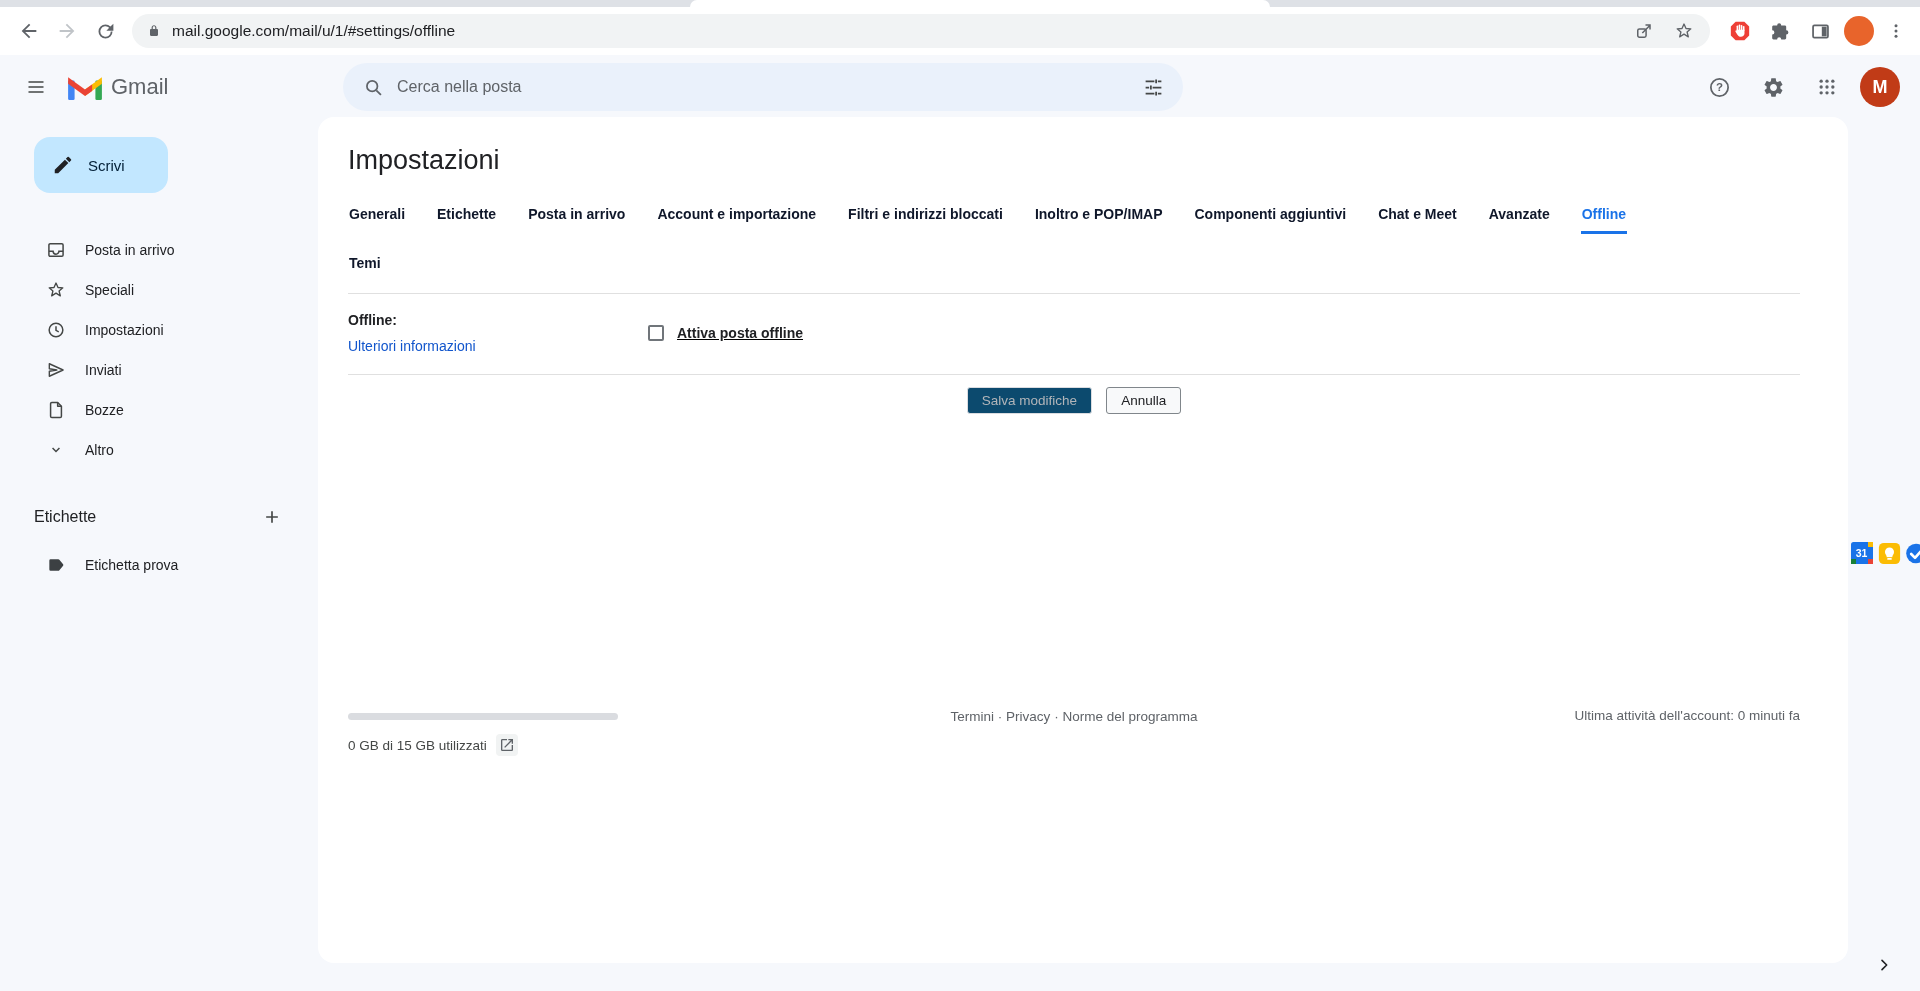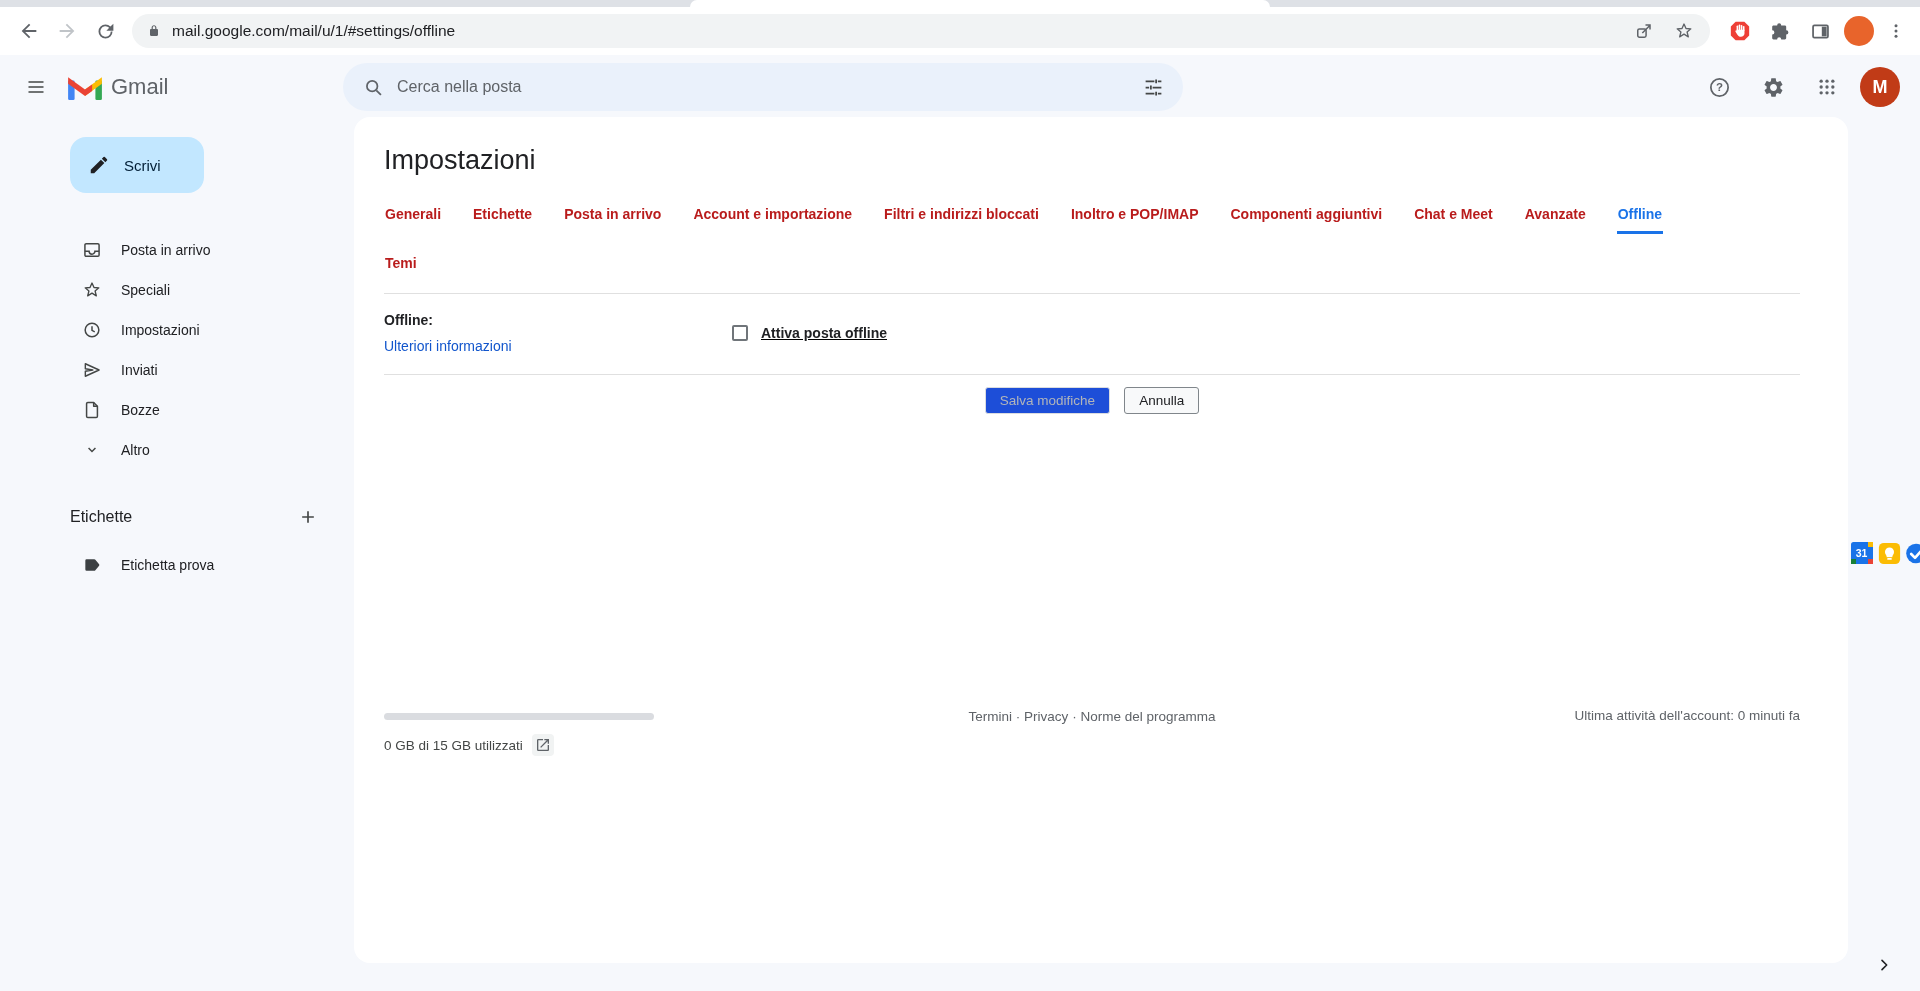--- a/index.html
+++ b/index.html
@@ -40,21 +40,21 @@
   .hdr-btn { width:42px; height:42px; border-radius:50%; display:flex;
              align-items:center; justify-content:center; }
   .gmail-avatar { width:40px; height:40px; border-radius:50%; background:var(--avatar_bg,#c13b17);
                   color:#fff; font-size:18px; font-weight:bold; display:flex;
                   align-items:center; justify-content:center; }
 
   
   .app-body { display:flex; height:872px; background:var(--frame_bg,#f6f8fc); }
 
   
-  .sidebar { width:318px; flex:none; padding-top:18px;margin-left:36px; }
+  .sidebar { width:318px; flex:none; padding-top:18px; }
   .compose { margin-left:34px; width:134px; height:56px; border-radius:16px;
              background:var(--compose_bg,#c2e7ff); display:flex; align-items:center;
              gap:14px; padding-left:18px; font-size:15px; color:#001d35; }
   .nav { margin-top:37px; }
   .nav-item { height:40px; display:flex; align-items:center; gap:19px;
               padding-left:46px; font-size:14px; color:#202124;
               border-radius:0 20px 20px 0; }
   .nav-item .nicon { width:20px; height:20px; display:flex; align-items:center;
                      justify-content:center; flex:none; }
   .labels-head { margin-top:27px; margin-bottom:8px; height:40px; display:flex;
@@ -63,37 +63,37 @@
                            display:flex; align-items:center; justify-content:center; }
 
   
   .main { flex:1; position:relative; }
   .card { position:absolute; top:-2px; left:0; right:0; height:846px;
           background:#fff; border-radius:16px; padding:0 48px 0 30px; }
   .page-title { padding-top:26px; font-size:27px; line-height:34px; color:#202124; }
   .tabs { display:flex; flex-wrap:wrap; column-gap:30px; row-gap:6px; margin-top:20px; }
   .tabs-break { flex-basis:100%; height:0; }
   .tab { padding:8px 1px 11px; font-size:14px; line-height:18px; font-weight:bold;
-         color:#b91c1c; white-space:nowrap; cursor:pointer; }
+         color:#0f172a; white-space:nowrap; cursor:pointer; }
   .tab.active { color:var(--active_tab,#1a73e8); padding-bottom:8px;
                 border-bottom:3px solid var(--active_tab,#1a73e8); }
   .divider { border-top:1px solid #e0e0e0; margin-top:10px; }
-  .settings-row { display:flex; padding:16px 0 18px;gap:48px; }
+  .settings-row { display:flex; padding:16px 0 18px; }
   .row-left { width:300px; flex:none; }
   .row-label { font-size:14px; font-weight:bold; color:#202124; line-height:20px; }
   .row-link { font-size:14px; color:var(--link,#1155cc); line-height:20px; margin-top:6px;
               cursor:pointer; }
   .row-right { display:flex; align-items:center; gap:13px;text-decoration:underline; }
   .checkbox { width:16px; height:16px; border:2px solid #70757a; border-radius:2px;
               background:#fff; flex:none; cursor:pointer; }
   .check-label { font-size:14px; font-weight:bold; color:#202124; }
   .btn-row { display:flex; justify-content:center; gap:14px; margin-top:12px; }
   .btn { height:27px; padding:0 14px; font-size:13.5px; border-radius:3px;
          font-family:"Liberation Sans",sans-serif; }
-  .btn.save { background:#1d4ed8; border:1px solid #dadce0; color:#b2b5b9; }
+  .btn.save { background:#0c4a6e; border:1px solid #dadce0; color:#b2b5b9; }
   .btn.cancel { background:#f8f9fa; border:1px solid #80868b; color:#202124; cursor:pointer; }
 
   
   .card-footer { position:absolute; left:30px; right:48px; top:588px;
                  display:flex; align-items:flex-start; }
   .f-left { width:340px; flex:none; }
   .storage-bar { width:270px; height:7px; border-radius:4px; background:#dadce0; margin-top:8px; }
   .storage-line { margin-top:14px; display:flex; align-items:center; gap:9px;
                   font-size:13.5px; color:#444746; }
   .ext-btn { width:22px; height:22px; border-radius:4px; background:#f1f3f3;

